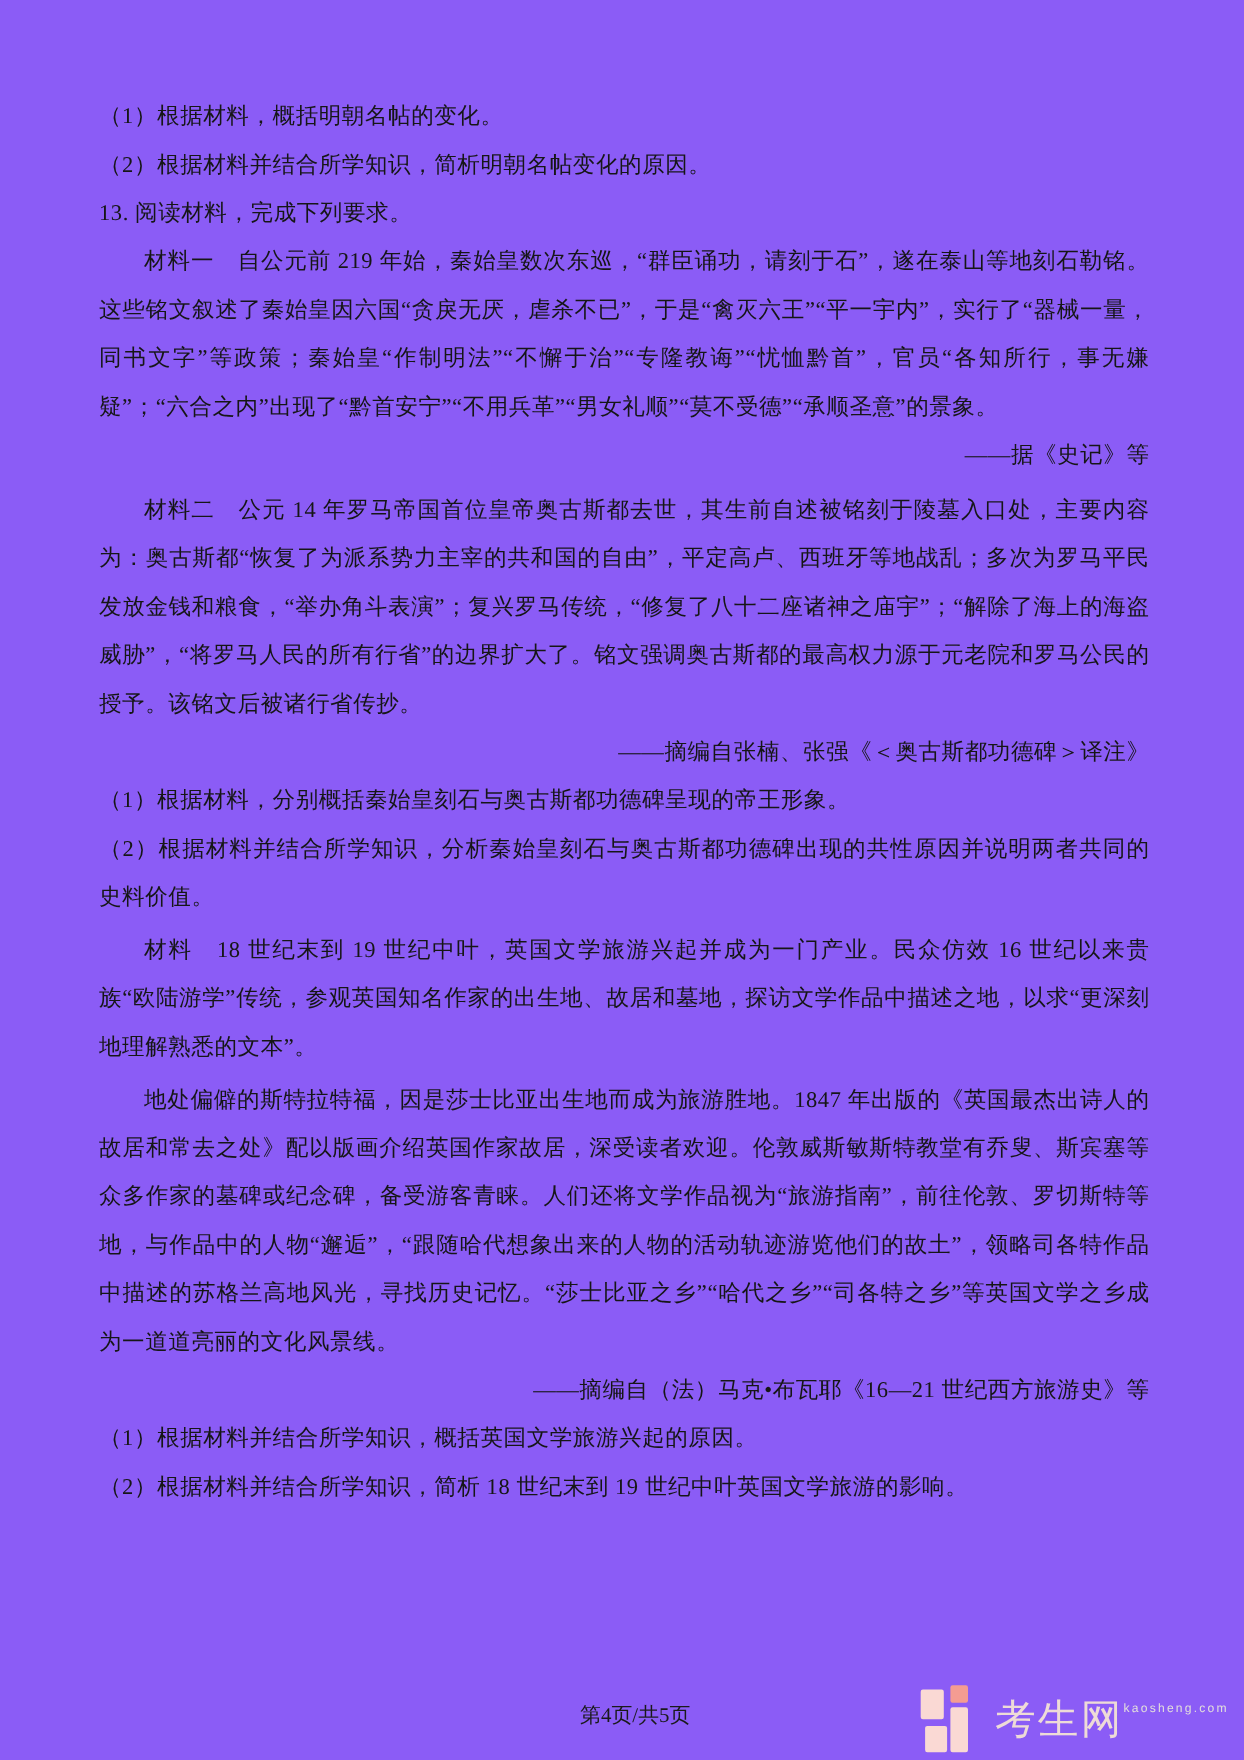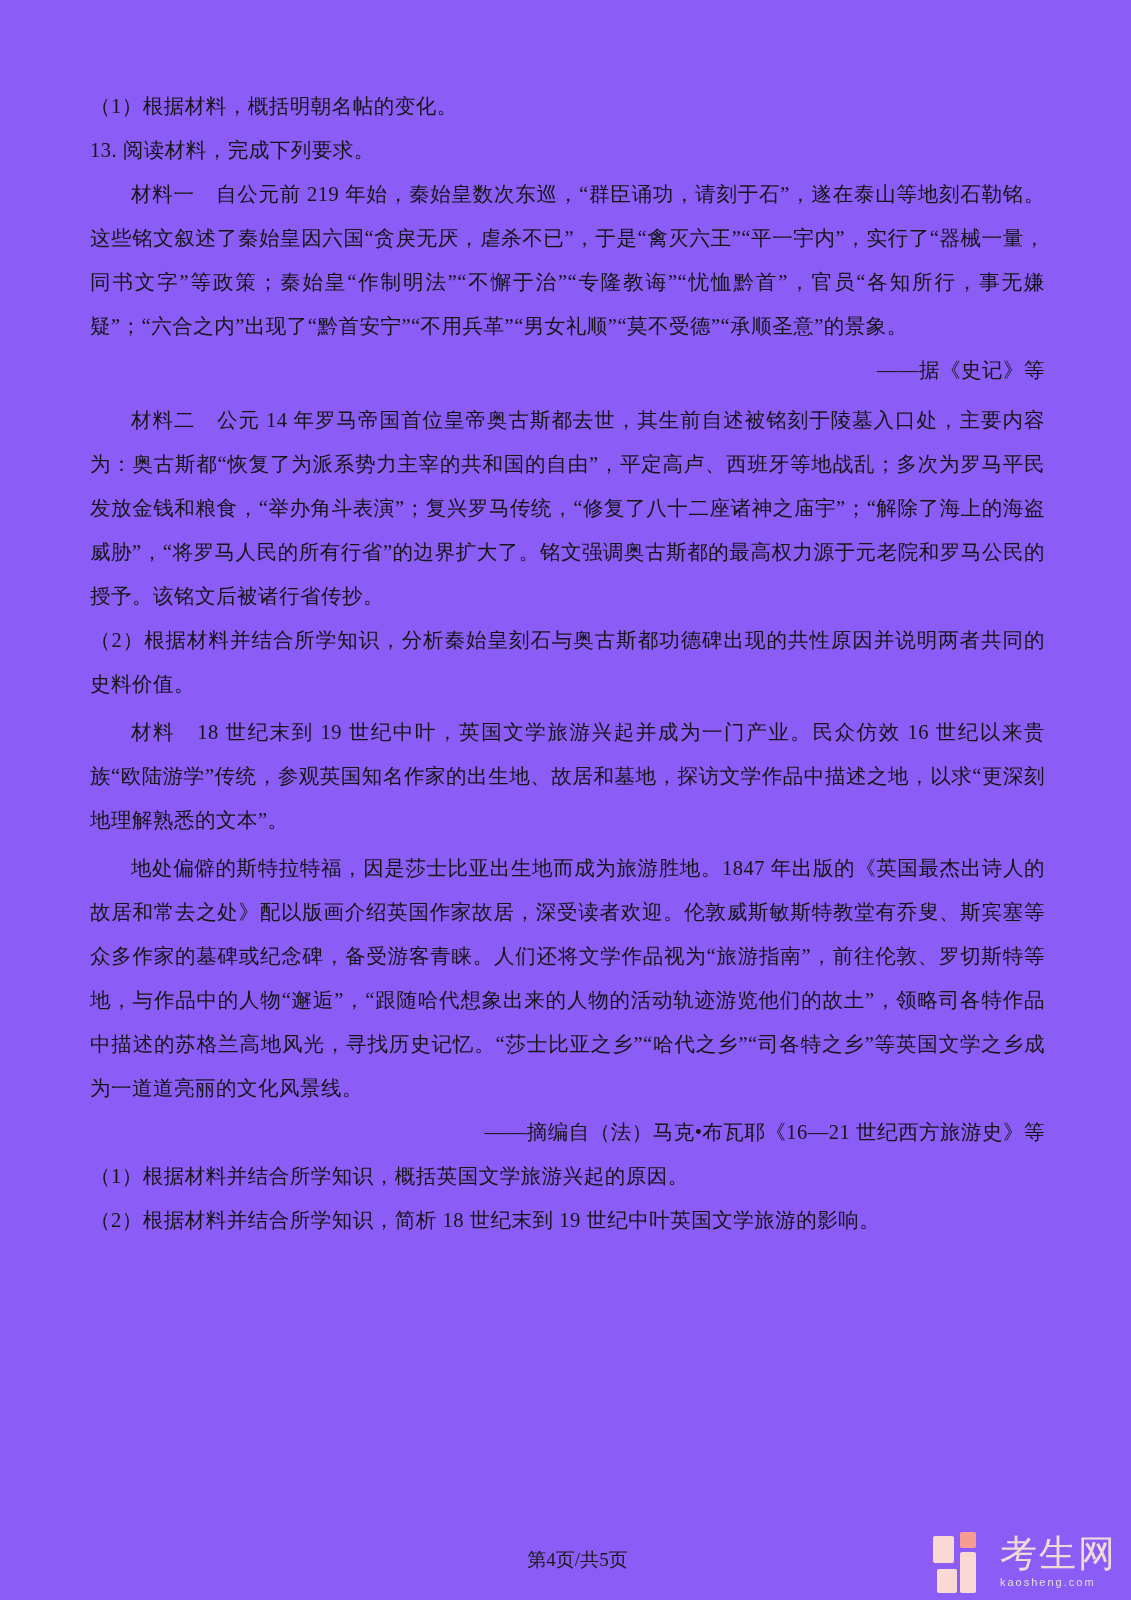--- a/index.html
+++ b/index.html
@@ -46,21 +46,21 @@
   }
 
   .watermark {
     position: absolute;
     right: 14px;
     bottom: 4px;
     display: flex;
     align-items: center;
     gap: 9px;
   }
-  .wm-text { display: flex; flex-direction: column; align-items: flex-start; justify-content: space-between; }
+  .wm-text { display: flex; flex-direction: row; align-items: flex-start; justify-content: space-between; }
   .wm-cn {
     font-size: 37px;
     line-height: 38px;
     font-weight: 400;
     color: #eedbd7;
     letter-spacing: 2px;
     font-family: "Liberation Sans", sans-serif;
   }
   .wm-en {
     font-size: 11px;
@@ -70,25 +70,28 @@
     font-family: "Liberation Sans", sans-serif;
   }
 </style>
 </head>
 <body>
 
 <div class="page">
 
   <div class="content">
     <p>（1）根据材料，概括明朝名帖的变化。</p>
+    <p>（2）根据材料并结合所学知识，简析明朝名帖变化的原因。</p>
 
     <p>13. 阅读材料，完成下列要求。</p>
     <p class="para">材料一　自公元前 219 年始，秦始皇数次东巡，“群臣诵功，请刻于石”，遂在泰山等地刻石勒铭。这些铭文叙述了秦始皇因六国“贪戾无厌，虐杀不已”，于是“禽灭六王”“平一宇内”，实行了“器械一量，同书文字”等政策；秦始皇“作制明法”“不懈于治”“专隆教诲”“忧恤黔首”，官员“各知所行，事无嫌疑”；“六合之内”出现了“黔首安宁”“不用兵革”“男女礼顺”“莫不受德”“承顺圣意”的景象。</p>
     <p class="source">——据《史记》等</p>
     <p class="para gap6">材料二　公元 14 年罗马帝国首位皇帝奥古斯都去世，其生前自述被铭刻于陵墓入口处，主要内容为：奥古斯都“恢复了为派系势力主宰的共和国的自由”，平定高卢、西班牙等地战乱；多次为罗马平民发放金钱和粮食，“举办角斗表演”；复兴罗马传统，“修复了八十二座诸神之庙宇”；“解除了海上的海盗威胁”，“将罗马人民的所有行省”的边界扩大了。铭文强调奥古斯都的最高权力源于元老院和罗马公民的授予。该铭文后被诸行省传抄。</p>
+    <p class="source">——摘编自张楠、张强《＜奥古斯都功德碑＞译注》</p>
+    <p>（1）根据材料，分别概括秦始皇刻石与奥古斯都功德碑呈现的帝王形象。</p>
     <p>（2）根据材料并结合所学知识，分析秦始皇刻石与奥古斯都功德碑出现的共性原因并说明两者共同的史料价值。</p>
 
     <p class="para gap4">材料　18 世纪末到 19 世纪中叶，英国文学旅游兴起并成为一门产业。民众仿效 16 世纪以来贵族“欧陆游学”传统，参观英国知名作家的出生地、故居和墓地，探访文学作品中描述之地，以求“更深刻地理解熟悉的文本”。</p>
     <p class="para gap4">地处偏僻的斯特拉特福，因是莎士比亚出生地而成为旅游胜地。1847 年出版的《英国最杰出诗人的故居和常去之处》配以版画介绍英国作家故居，深受读者欢迎。伦敦威斯敏斯特教堂有乔叟、斯宾塞等众多作家的墓碑或纪念碑，备受游客青睐。人们还将文学作品视为“旅游指南”，前往伦敦、罗切斯特等地，与作品中的人物“邂逅”，“跟随哈代想象出来的人物的活动轨迹游览他们的故土”，领略司各特作品中描述的苏格兰高地风光，寻找历史记忆。“莎士比亚之乡”“哈代之乡”“司各特之乡”等英国文学之乡成为一道道亮丽的文化风景线。</p>
     <p class="source">——摘编自（法）马克•布瓦耶《16—21 世纪西方旅游史》等</p>
     <p>（1）根据材料并结合所学知识，概括英国文学旅游兴起的原因。</p>
     <p>（2）根据材料并结合所学知识，简析 18 世纪末到 19 世纪中叶英国文学旅游的影响。</p>
   </div>
 
   <div class="footer">

